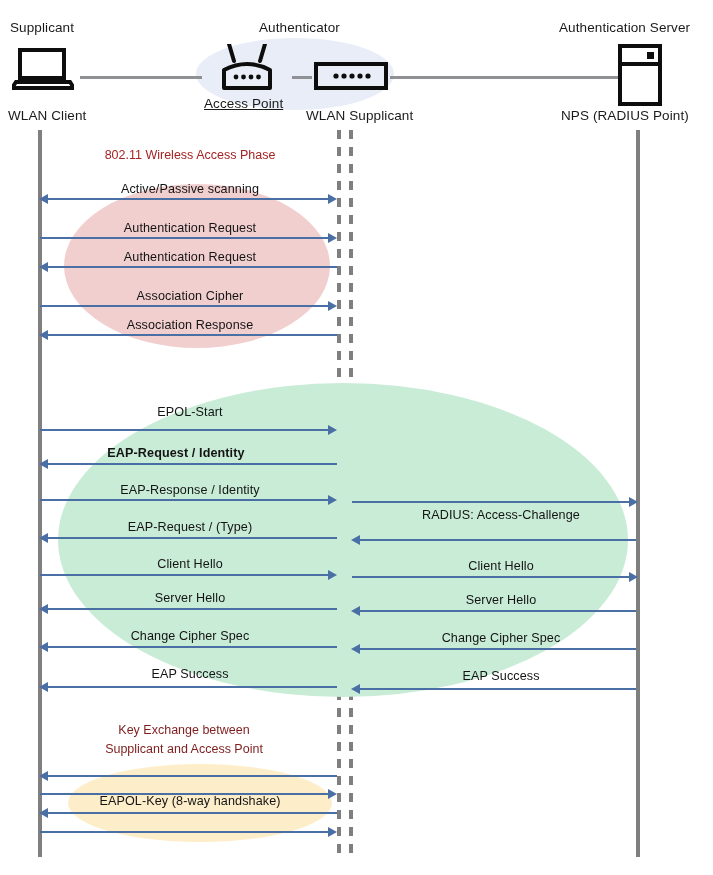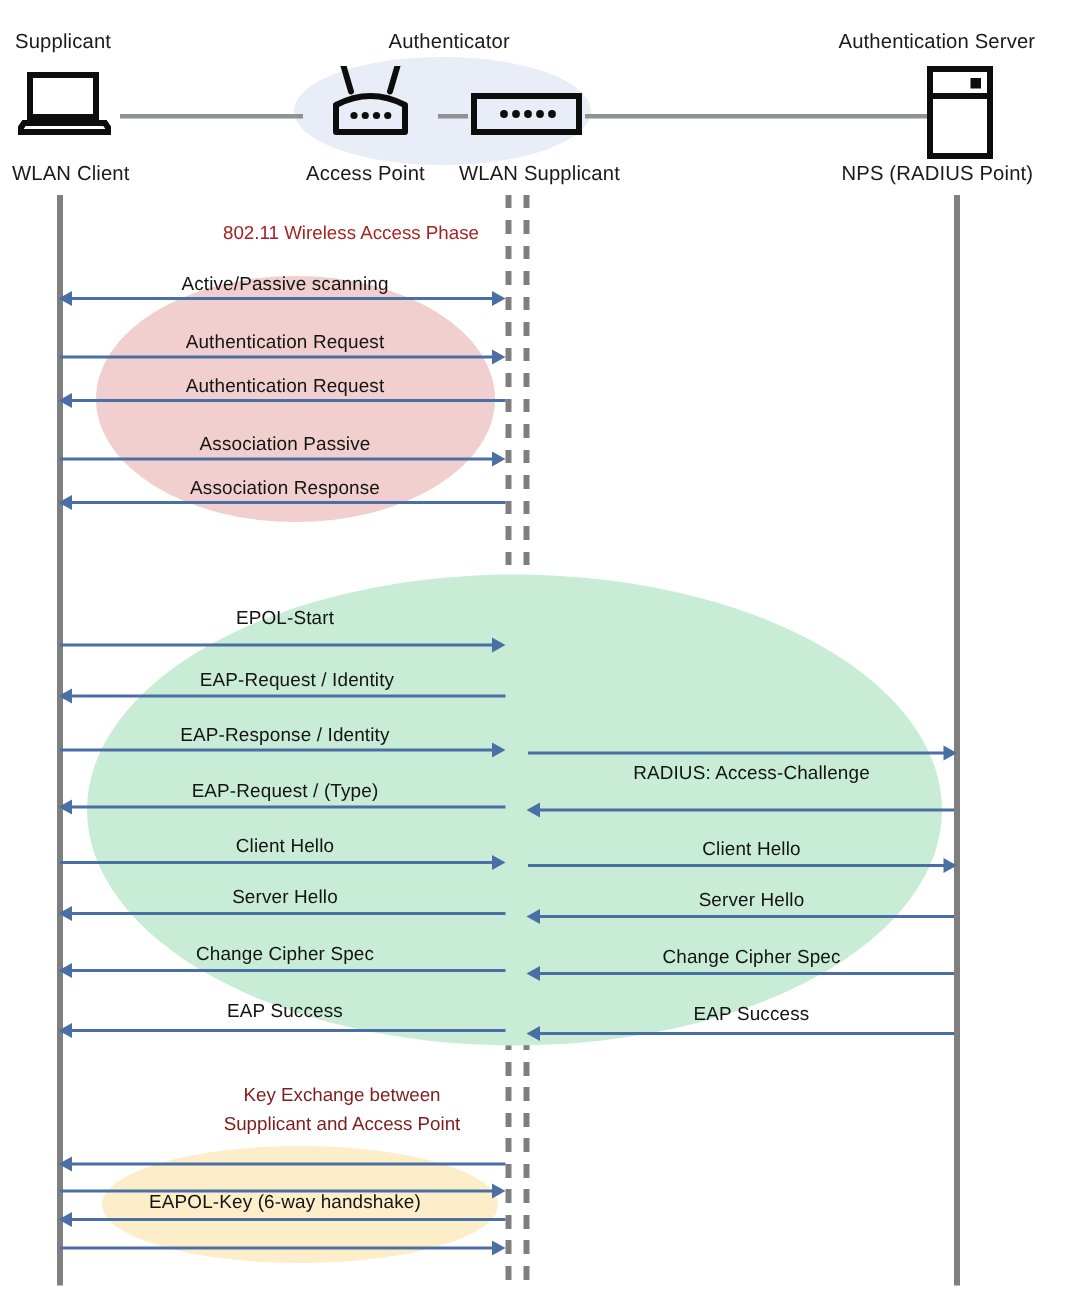--- a/index.html
+++ b/index.html
@@ -63,21 +63,20 @@
   .blob-80211{background:#f2cfcf;}
   .blob-8021x{background:#c9ecd7;}
   .blob-key{background:#fdeec9;}
   
   .phase-label{
     position:absolute;
     font-size:12.5px;
     text-align:center;
     white-space:nowrap;
     line-height:18px;
-    margin-left:44px;
   }
   .c-red{color:#a52424;}
   .c-green{color:#4cb97e;}
   .c-orange{color:#7f1d1d;}
   
   .msg-line{
     position:absolute;
     height:2px;
     background:#4a6fa5;
   }
@@ -145,21 +144,21 @@
 
   <div class="icon-box" style="left:618px; top:44px;">
     <svg width="44" height="62" viewBox="0 0 44 62" aria-hidden="true">
       <rect x="2" y="2" width="40" height="58" fill="none" stroke="#0d0d0d" stroke-width="4"></rect>
       <line x1="2" y1="20" x2="42" y2="20" stroke="#0d0d0d" stroke-width="4"></line>
       <rect x="29" y="8" width="7" height="7" fill="#0d0d0d"></rect>
     </svg>
   </div>
 
   <div class="actor-caption" style="left:8px;   top:108px;">WLAN Client</div>
-  <div class="actor-caption" style="left:204px; top:108px;">Access Point</div>
+  <div class="actor-caption" style="left:204px; top:96px;text-decoration:underline;">Access Point</div>
   <div class="actor-caption" style="left:306px; top:108px;">WLAN Supplicant</div>
   <div class="actor-caption" style="left:561px; top:108px;">NPS (RADIUS Point)</div>
 
   <div class="lifeline" style="left:38px;  top:130px; height:727px;"></div>
   <div class="lifeline-dash" style="left:337px; top:130px; height:727px;"></div>
   <div class="lifeline-dash" style="left:349px; top:130px; height:727px;"></div>
   <div class="lifeline" style="left:636px; top:130px; height:727px;"></div>
 
   <div class="phase-blob blob-80211" style="left:64px;  top:184px; width:266px; height:164px;"></div>
   <div class="phase-blob blob-8021x" style="left:58px;  top:383px; width:570px; height:314px;"></div>
@@ -175,33 +174,33 @@
   <div class="arrow-head arrow-right" style="left:328px; top:194px;"></div>
 
   <div class="msg-label" style="left:40px; top:221px; width:300px;">Authentication Request</div>
   <div class="msg-line" style="left:40px; top:237px; width:293px;"></div>
   <div class="arrow-head arrow-right" style="left:328px; top:233px;"></div>
 
   <div class="msg-label" style="left:40px; top:250px; width:300px;">Authentication Request</div>
   <div class="msg-line" style="left:47px; top:266px; width:290px;"></div>
   <div class="arrow-head arrow-left" style="left:39px; top:262px;"></div>
 
-  <div class="msg-label" style="left:40px; top:289px; width:300px;">Association Passive</div>
+  <div class="msg-label" style="left:40px; top:289px; width:300px;">Association Cipher</div>
   <div class="msg-line" style="left:40px; top:305px; width:293px;"></div>
   <div class="arrow-head arrow-right" style="left:328px; top:301px;"></div>
 
   <div class="msg-label" style="left:40px; top:318px; width:300px;">Association Response</div>
   <div class="msg-line" style="left:47px; top:334px; width:290px;"></div>
   <div class="arrow-head arrow-left" style="left:39px; top:330px;"></div>
 
   <div class="msg-label" style="left:40px; top:405px; width:300px;">EPOL-Start</div>
   <div class="msg-line" style="left:40px; top:429px; width:293px;"></div>
   <div class="arrow-head arrow-right" style="left:328px; top:425px;"></div>
 
-  <div class="msg-label" style="left:48px; top:446px; width:300px;">EAP-Request / Identity</div>
+  <div class="msg-label" style="left:26px; top:446px; width:300px;font-weight:bold;">EAP-Request / Identity</div>
   <div class="msg-line" style="left:47px; top:463px; width:290px;"></div>
   <div class="arrow-head arrow-left" style="left:39px; top:459px;"></div>
 
   <div class="msg-label" style="left:40px; top:483px; width:300px;">EAP-Response / Identity</div>
   <div class="msg-line" style="left:40px; top:499px; width:293px;"></div>
   <div class="arrow-head arrow-right" style="left:328px; top:495px;"></div>
 
   <div class="msg-label" style="left:40px; top:520px; width:300px;">EAP-Request / (Type)</div>
   <div class="msg-line" style="left:47px; top:537px; width:290px;"></div>
   <div class="arrow-head arrow-left" style="left:39px; top:533px;"></div>
@@ -244,20 +243,20 @@
   <div class="msg-label" style="left:356px; top:669px; width:290px;">EAP Success</div>
   <div class="msg-line" style="left:359px; top:688px; width:277px;"></div>
   <div class="arrow-head arrow-left" style="left:351px; top:684px;"></div>
 
   <div class="msg-line" style="left:47px; top:775px; width:290px;"></div>
   <div class="arrow-head arrow-left" style="left:39px; top:771px;"></div>
 
   <div class="msg-line" style="left:40px; top:793px; width:293px;"></div>
   <div class="arrow-head arrow-right" style="left:328px; top:789px;"></div>
 
-  <div class="msg-label" style="left:40px; top:794px; width:300px;">EAPOL-Key (6-way handshake)</div>
+  <div class="msg-label" style="left:40px; top:794px; width:300px;">EAPOL-Key (8-way handshake)</div>
   <div class="msg-line" style="left:47px; top:812px; width:290px;"></div>
   <div class="arrow-head arrow-left" style="left:39px; top:808px;"></div>
 
   <div class="msg-line" style="left:40px; top:831px; width:293px;"></div>
   <div class="arrow-head arrow-right" style="left:328px; top:827px;"></div>
 
 </div>
 
 </body></html>

